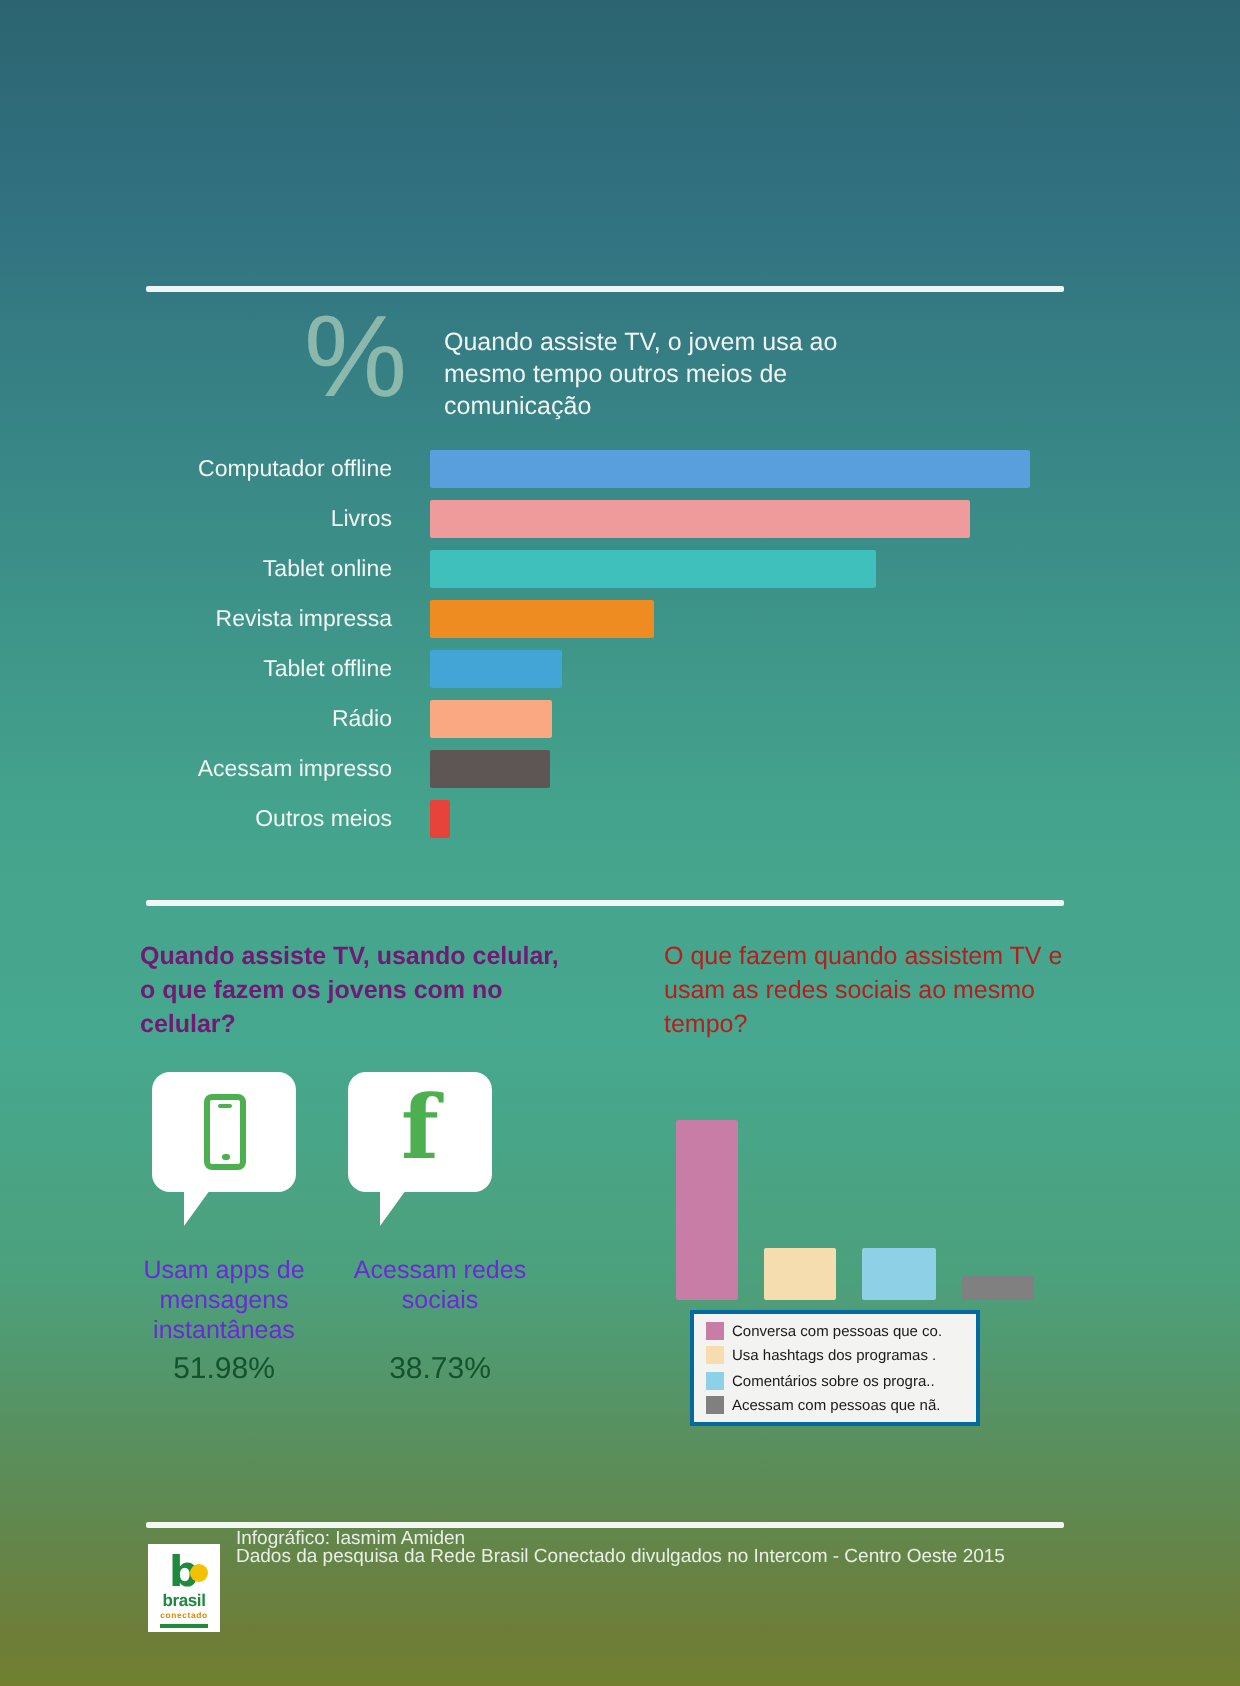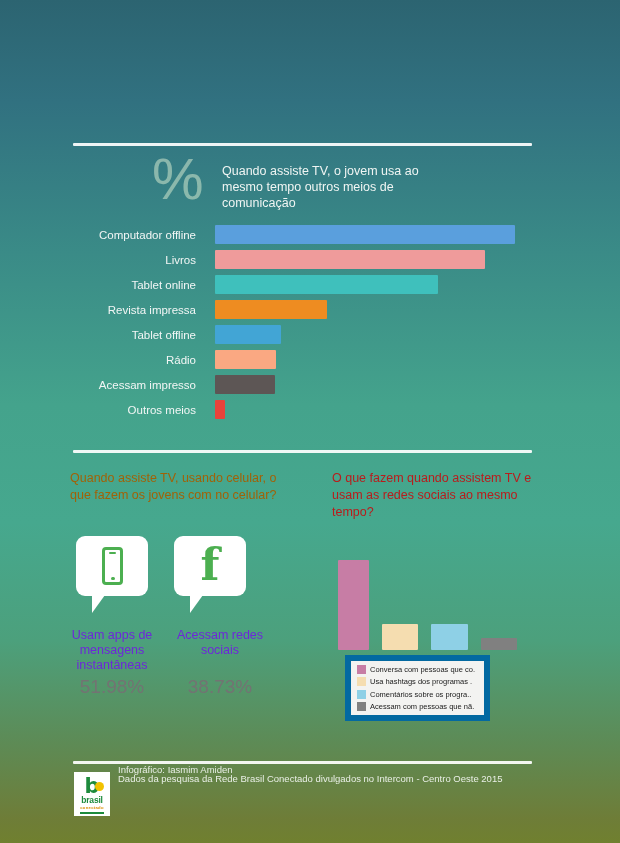--- a/index.html
+++ b/index.html
@@ -86,23 +86,24 @@
     position: absolute;
     left: 0; top: 3px;
     height: 19px;
     border-radius: 1px;
   }
 
   
   .q-left {
     position: absolute;
     left: 70px; top: 470px; width: 215px;
-    color: #a16207;
+    color: #701a75;
     font-size: 12.5px;
     line-height: 17px;
+    font-weight: bold;
   }
   .q-right {
     position: absolute;
     left: 332px; top: 470px; width: 200px;
     color: #b91c1c;
     font-size: 12.5px;
     line-height: 17px;
   }
 
   
@@ -164,22 +165,22 @@
     position: absolute;
     color: #6d28d9;
     font-size: 12.5px;
     line-height: 15px;
     text-align: center;
   }
   .cap.c1 { left: 58px; top: 628px; width: 108px; }
   .cap.c2 { left: 166px; top: 628px; width: 108px; }
   .pct {
     position: absolute;
-    color: #737373;
-    font-size: 19px;
+    color: #14532d;
+    font-size: 15px;
   }
   .pct.p1 { left: 58px; top: 676px; width: 108px; text-align: center; }
   .pct.p2 { left: 166px; top: 676px; width: 108px; text-align: center; }
 
   
   .vchart {
     position: absolute;
     left: 338px; top: 545px;
     width: 190px; height: 105px;
   }
@@ -187,21 +188,21 @@
     position: absolute;
     bottom: 0;
     border-radius: 1px;
   }
 
   .legend {
     position: absolute;
     left: 345px; top: 655px;
     width: 145px;
     background: #f3f3f1;
-    border: 6px solid #0369a1;
+    border: 2px solid #0369a1;
     padding: 2px 4px;
   }
   .legend-row {
     display: flex;
     align-items: center;
     height: 12.5px;
     padding: 0 2px;
   }
   .legend-sw {
     width: 9px; height: 9px;

